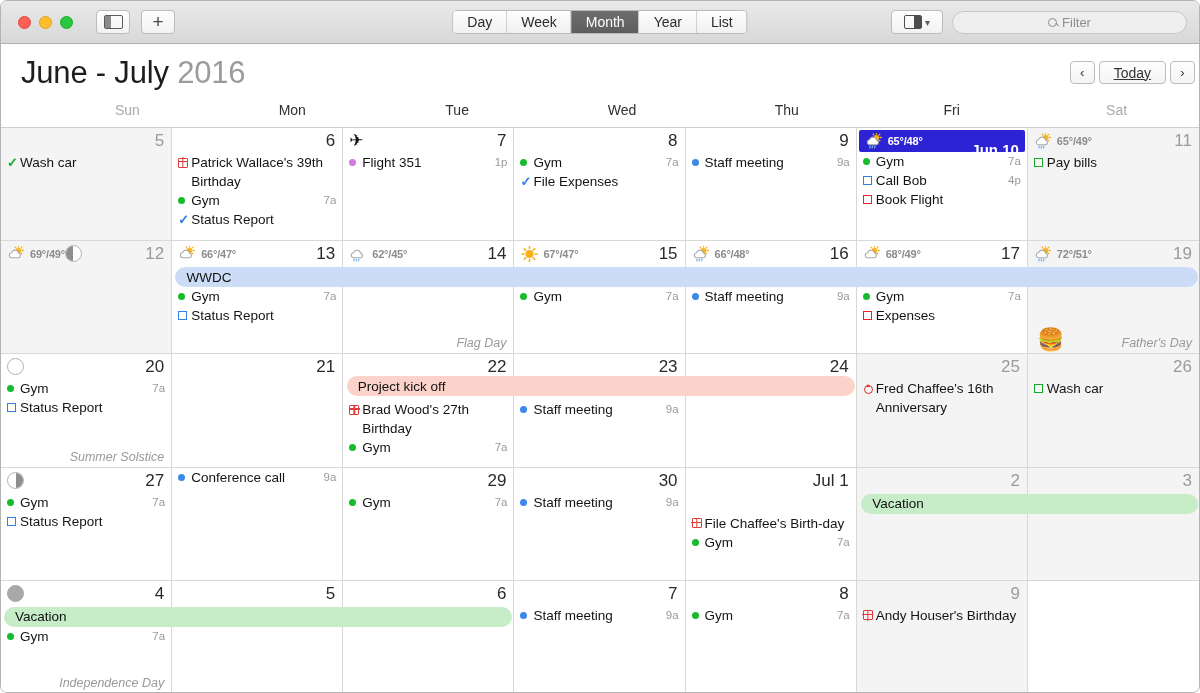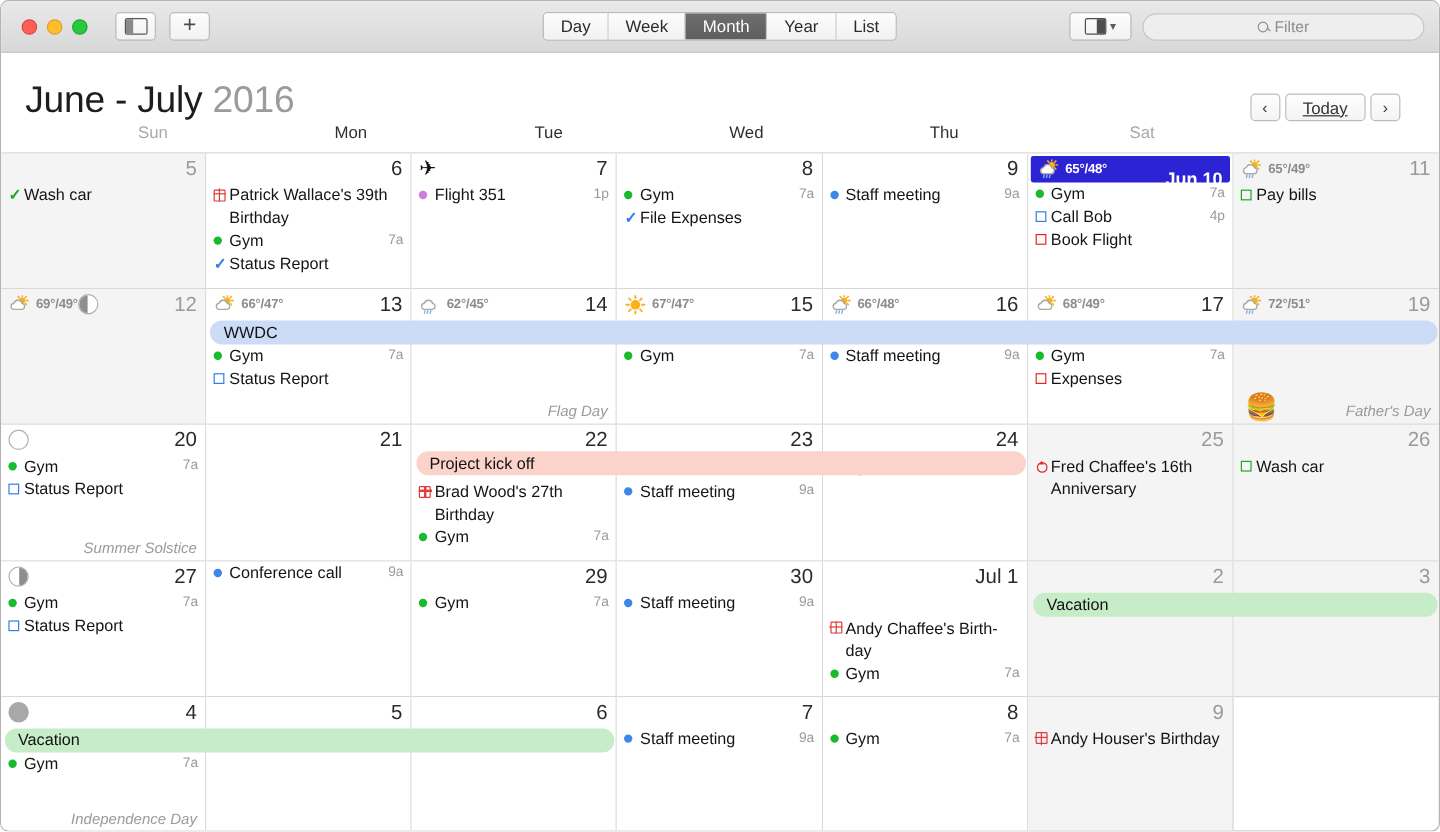--- a/index.html
+++ b/index.html
@@ -88,22 +88,22 @@
     gap: 5px;
     color: #8e8e8e; font-size: 13px;
   }
   .mag { width: 9px; height: 9px; border: 1.4px solid #8e8e8e; border-radius: 50%; position: relative; }
   .mag::after { content:""; position:absolute; width:4px; height:1.4px; background:#8e8e8e; transform: rotate(45deg); right:-3px; bottom:0px; }
 
   
   .monthbar {
     height: 57px;
     background: #fff;
-    display: flex; align-items: flex-end;
-    padding: 0 32px 0 20px;
+    display: flex; align-items: center;
+    padding: 0 4px 0 20px;
     position: relative;
   }
   .month-title { font-size: 31px; font-weight: 300; color: #1d1d1d; letter-spacing: -0.2px; }
   .month-title .year { color: #9b9b9b; }
   .nav { margin-left: auto; display: flex; gap: 4px; align-items: center; }
   .nav-btn {
     height: 23px; min-width: 25px;
     background: linear-gradient(to bottom,#fefefe,#f4f4f4);
     border: 1px solid #bcbcbc; border-radius: 4px;
     display:flex; align-items:center; justify-content:center;
@@ -292,20 +292,21 @@
       <div class="nav-btn">›</div>
     </div>
   </div>
 
   <div class="weekdays">
       <div class="wd weekend">Sun</div>
       <div class="wd">Mon</div>
       <div class="wd">Tue</div>
       <div class="wd">Wed</div>
       <div class="wd">Thu</div>
+      <div class="wd">Fri</div>
       <div class="wd weekend">Sat</div>
     </div>
 
   <div class="grid">
       <div class="cell weekend">
         <div class="cell-head">
           <span class="daynum">5</span>
         </div>
         <div class="events">
           <div class="evt">
@@ -834,21 +835,21 @@
       <div class="cell">
         <div class="cell-head">
           <span class="daynum">Jul 1</span>
         </div>
         <div style="height: 21px;"></div>
         <div class="events">
           <div class="evt">
             <span class="bullet">
               <span class="gift"></span>
             </span>
-            <span class="etxt">Andy Chaffee's Birth-day</span>
+            <span class="etxt">File Chaffee's Birth-day</span>
           </div>
           <div class="evt">
             <span class="bullet">
               <span class="cdot green"></span>
             </span>
             <span class="etxt">Gym</span>
             <span class="etime">7a</span>
           </div>
         </div>
       </div>

